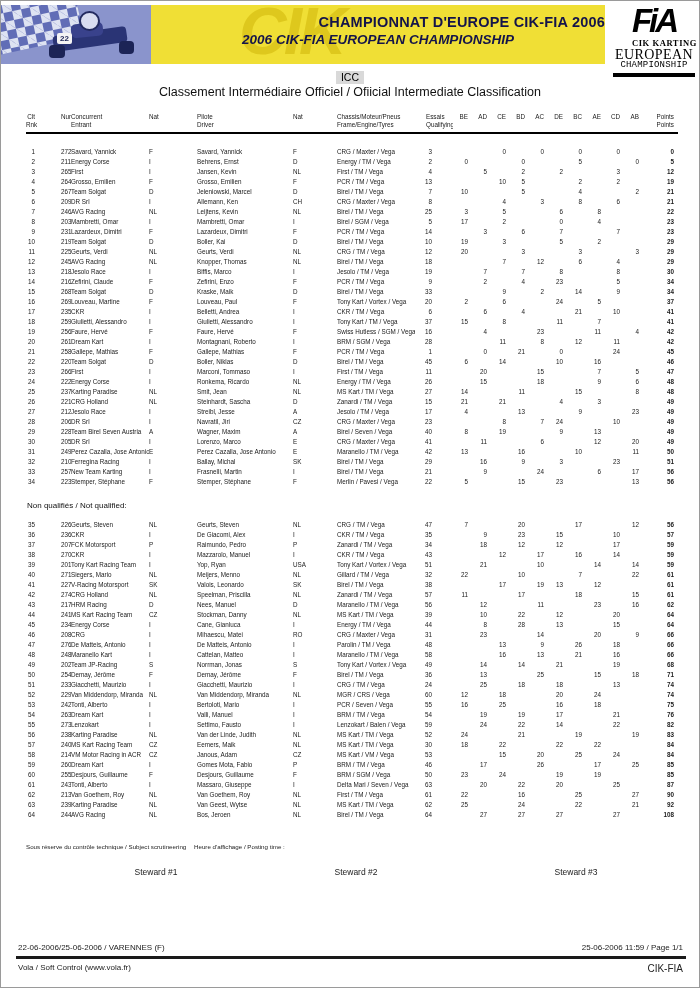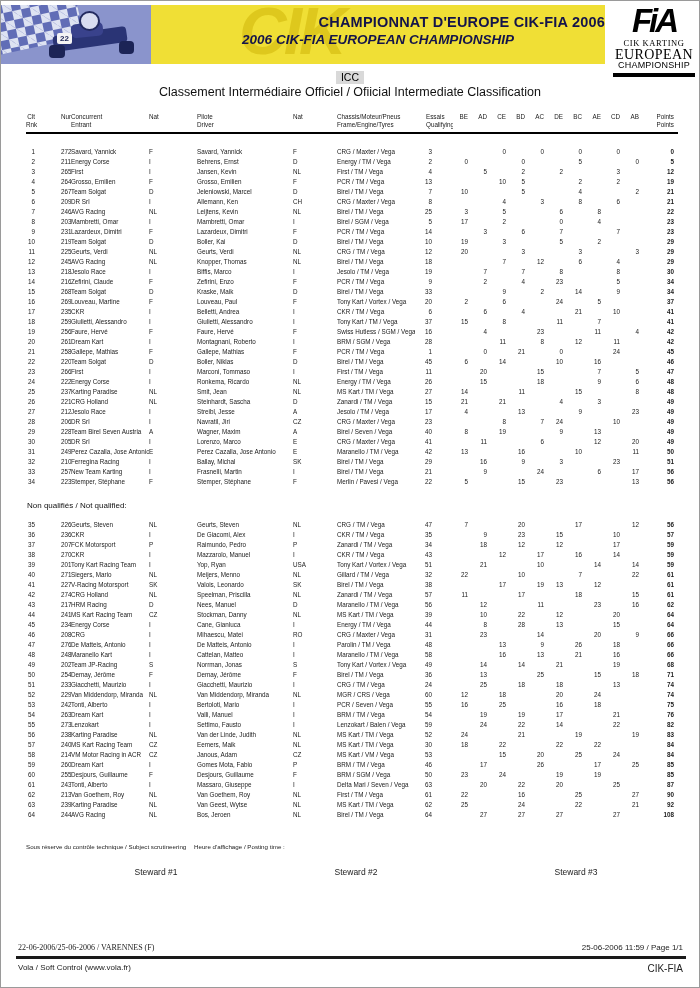--- a/index.html
+++ b/index.html
@@ -27,23 +27,23 @@
   .plate{position:absolute;left:56px;top:28px;width:15px;height:11px;background:#f4f4f4;border-radius:2px;
          font-size:8px;font-weight:bold;color:#1c2456;text-align:center;line-height:11px;}
   .titles{position:absolute;left:150px;top:9px;width:454px;text-align:center;color:#14144a;}
   .t1{font-weight:bold;font-size:14.5px;letter-spacing:.2px;text-align:right;}
   .t2{font-weight:bold;font-style:italic;font-size:13.5px;margin-top:2px;}
 
   
   .fia{position:absolute;left:610px;top:4px;width:86px;height:76px;background:#fff;text-align:center;color:#000;}
   .fia-mark{font-weight:bold;font-style:italic;font-size:33px;line-height:32px;letter-spacing:-3px;
             font-family:"Liberation Sans",sans-serif;}
-  .fia-l1{font-family:"Liberation Serif",serif;font-weight:normal;font-size:8.5px;letter-spacing:.6px;margin-top:1px;}
+  .fia-l1{font-family:"Liberation Serif",serif;font-weight:bold;font-size:8.5px;letter-spacing:.6px;margin-top:1px;text-align:right;}
   .fia-l2{font-family:"Liberation Serif",serif;font-size:14px;letter-spacing:.4px;line-height:13px;}
-  .fia-l3{font-family:Liberation Sans, sans-serif;font-size:9px;letter-spacing:.2px;line-height:9px;}
+  .fia-l3{font-family:Liberation Mono, monospace;font-size:9px;letter-spacing:.2px;line-height:9px;}
   .fia-bar{height:4px;background:#000;margin:3px 2px 0 2px;}
 
   
   .icc{position:absolute;left:0;top:66px;width:100%;text-align:center;}
   .icc span{display:inline-block;background:#d9d9d9;font-size:10.5px;padding:0 5px;line-height:13px;}
   .class-title{position:absolute;left:0;top:84px;width:100%;text-align:center;font-size:12.5px;color:#111;}
 
   
   table{border-collapse:collapse;table-layout:fixed;}
   .tbl{position:absolute;left:25px;width:652px;font-size:6.3px;color:#1a1a1a;}
@@ -66,21 +66,21 @@
   .nq-label{position:absolute;left:26px;top:500px;font-size:8px;color:#111;}
 
   
   .scrut{position:absolute;left:25px;top:842px;font-size:6.2px;color:#222;}
   .posting{position:absolute;left:193px;top:842px;font-size:6.2px;color:#222;}
   .steward{position:absolute;top:866px;font-size:8.5px;color:#222;}
   .st1{left:100px;width:110px;text-align:center;}
   .st2{left:300px;width:110px;text-align:center;}
   .st3{left:520px;width:110px;text-align:center;}
 
-  .b-dates{position:absolute;left:17px;top:942px;font-size:8px;color:#222;font-family:Liberation Serif, serif;}
+  .b-dates{position:absolute;left:17px;top:942px;font-size:8px;color:#222;}
   .b-print{position:absolute;right:16px;top:942px;font-size:8px;color:#222;text-align:right;}
   .b-rule{position:absolute;left:15px;top:955px;width:670px;height:3px;background:#1a1a1a;}
   .b-vola{position:absolute;left:17px;top:962px;font-size:8px;color:#222;}
   .b-org{position:absolute;right:16px;top:962px;font-size:10px;color:#222;}
 </style>
 </head>
 <body>
 
 <div class="page">
 

